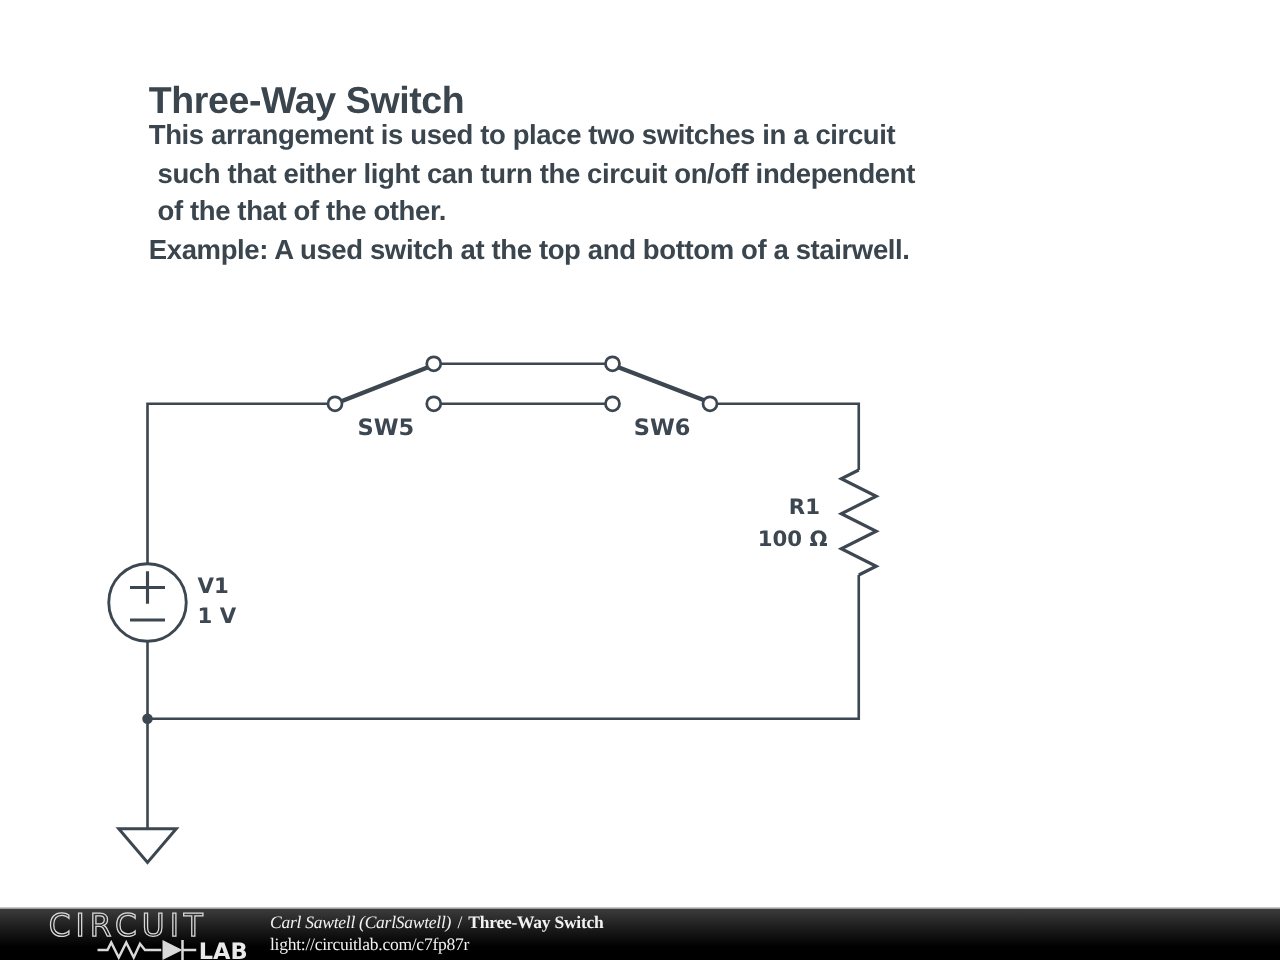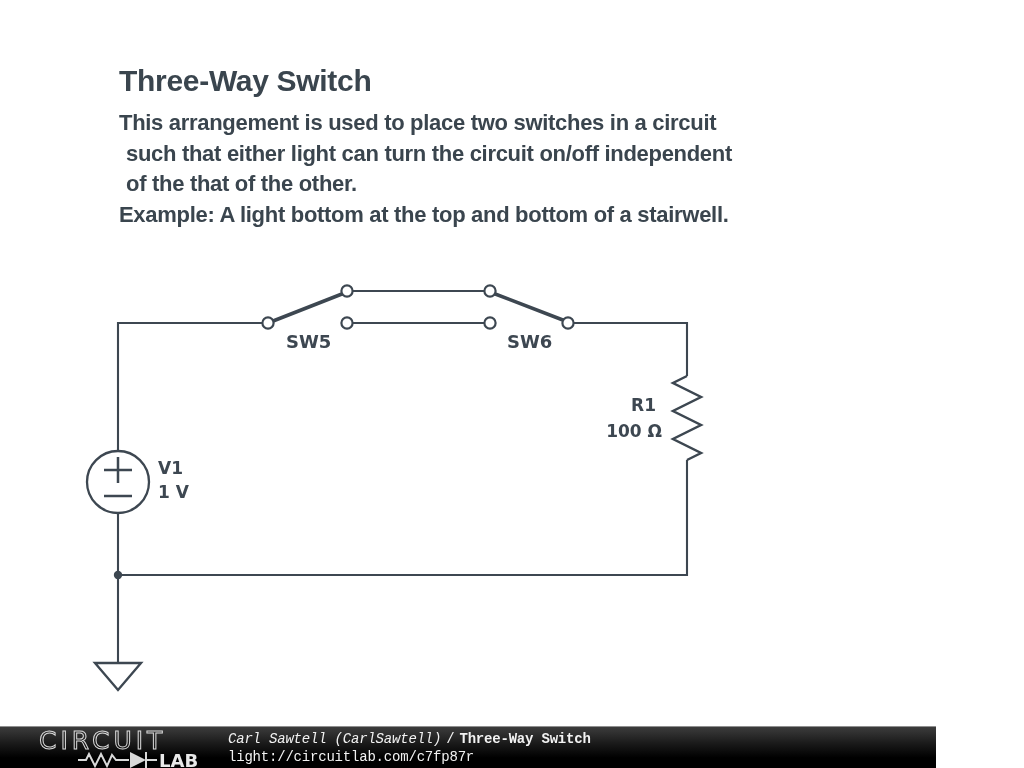--- a/index.html
+++ b/index.html
@@ -6,66 +6,66 @@
   body {
     width:1024px; height:768px; position:relative; overflow:hidden;
     background:#ffffff;
     font-family:"Liberation Sans", sans-serif;
   }
   .page-title {
     position:absolute; left:119px; top:44px;
     font-size:30px; font-weight:bold; color:#3a454e; letter-spacing:-0.3px;
   }
   .description {
-    position:absolute; left:119px; top:108px;
+    position:absolute; left:119px; top:93px;
     font-size:22px; font-weight:bold; color:#3a454e;
     line-height:30.6px; letter-spacing:-0.3px; white-space:nowrap;
   }
   .description .indent { padding-left:7px; }
 
   svg.circuit { position:absolute; left:0; top:0; }
   .wire   { stroke:#3d4751; stroke-width:2.1; fill:none; }
   .thick  { stroke:#3d4751; stroke-width:3.6; fill:none; stroke-linecap:round; }
   .sym    { stroke:#3d4751; stroke-width:2.3; fill:none; }
   .term   { stroke:#3d4751; stroke-width:2.2; fill:#ffffff; }
   .dot    { fill:#3d4751; }
   .lbl    { font-family:"DejaVu Sans", sans-serif; font-weight:bold; fill:#3d4751; font-size:17px; }
   .lbl-sw { font-size:18px; }
 
   .footer {
-    position:absolute; left:0; bottom:0; width:936px; height:41px;
+    position:absolute; left:0; bottom:0; width:1024px; height:41px;
     border-top:1px solid #8f8f8f;
     background:linear-gradient(180deg,#3c3c3c 0%, #1a1a1a 40%, #000000 75%);
     display:flex; align-items:center;
   }
   .logo { margin-left:38px; flex:0 0 auto; }
   .logo-word    { font-family:"DejaVu Sans", sans-serif; font-size:25px; letter-spacing:4px;
                   fill:none; stroke:#d9d9d9; stroke-width:1; }
   .logo-lab     { font-family:"DejaVu Sans", sans-serif; font-size:18px; font-weight:bold; fill:#e9e9e9; }
   .logo-line    { stroke:#d9d9d9; stroke-width:2; fill:none; }
   .logo-diode   { fill:#d9d9d9; stroke:none; }
   .credits {
-    margin-left:28px; color:#f2f2f2;
-    font-family:Liberation Mono, monospace; font-size:14px; line-height:18px;
+    margin-left:16px; color:#f2f2f2;
+    font-family:Liberation Serif, serif; font-size:14px; line-height:18px;
     letter-spacing:-0.2px; white-space:nowrap;
   }
   .credits .author { font-style:italic; }
   .credits .sep { margin:0 5px; }
   .credits .work-title { font-weight:bold; }
 </style>
 </head>
 <body>
 
 <h1 class="page-title">Three-Way Switch</h1>
 
 <div class="description">
   <div>This arrangement is used to place two switches in a circuit</div>
   <div class="indent">such that either light can turn the circuit on/off independent</div>
   <div class="indent">of the that of the other.</div>
-  <div>Example: A light bottom at the top and bottom of a stairwell.</div>
+  <div>Example: A used switch at the top and bottom of a stairwell.</div>
 </div>
 
 <svg class="circuit" width="1024" height="768" viewBox="0 0 1024 768">
 
   <g>
     <path class="wire" d="M118,451 L118,323 L268,323"></path>
     <path class="wire" d="M347,291 L490,291"></path>
     <path class="wire" d="M347,323 L490,323"></path>
     <path class="wire" d="M568,323 L687,323 L687,376"></path>
     <path class="wire" d="M687,460 L687,575 L118,575"></path>

